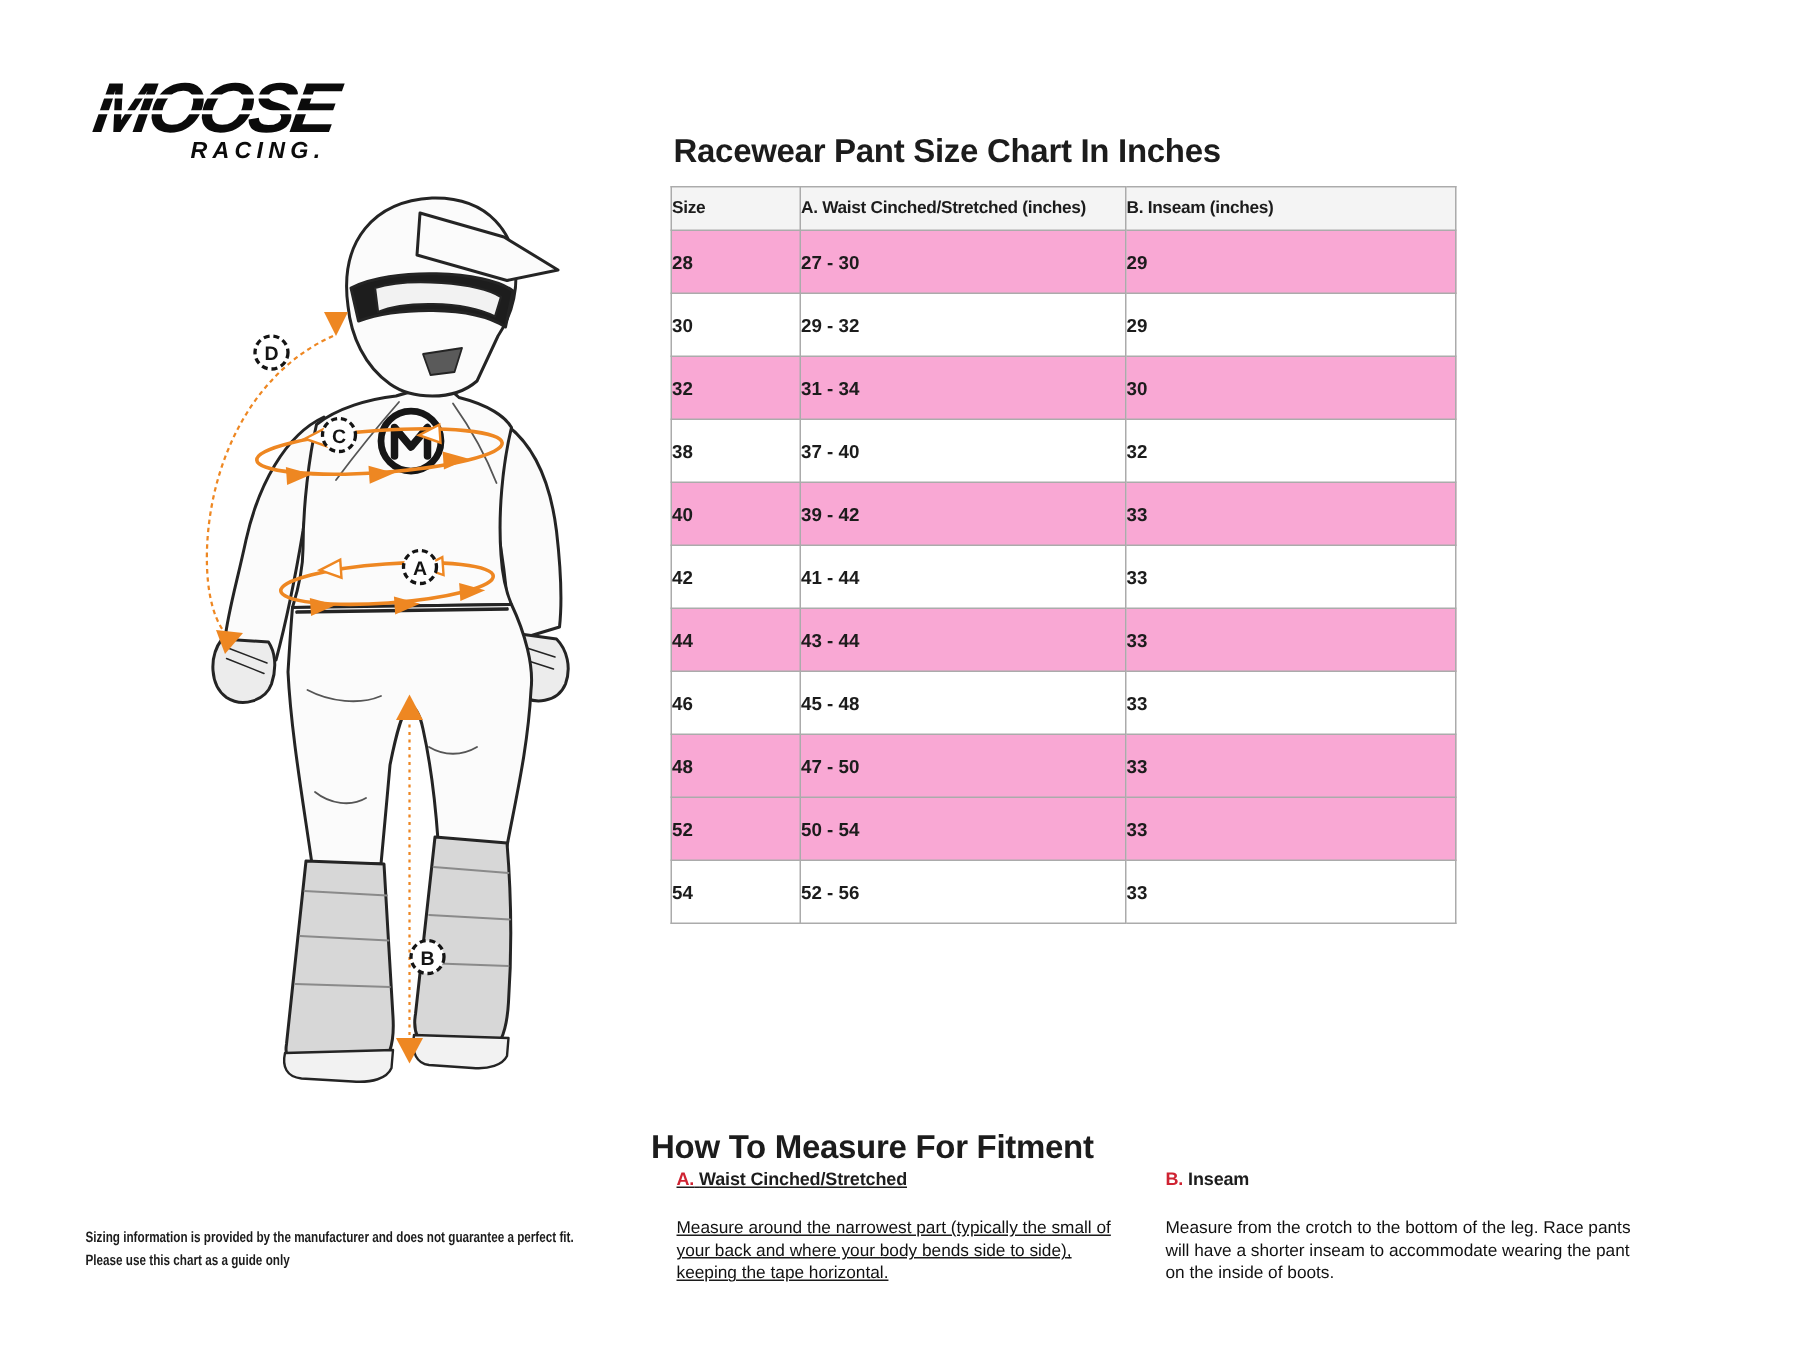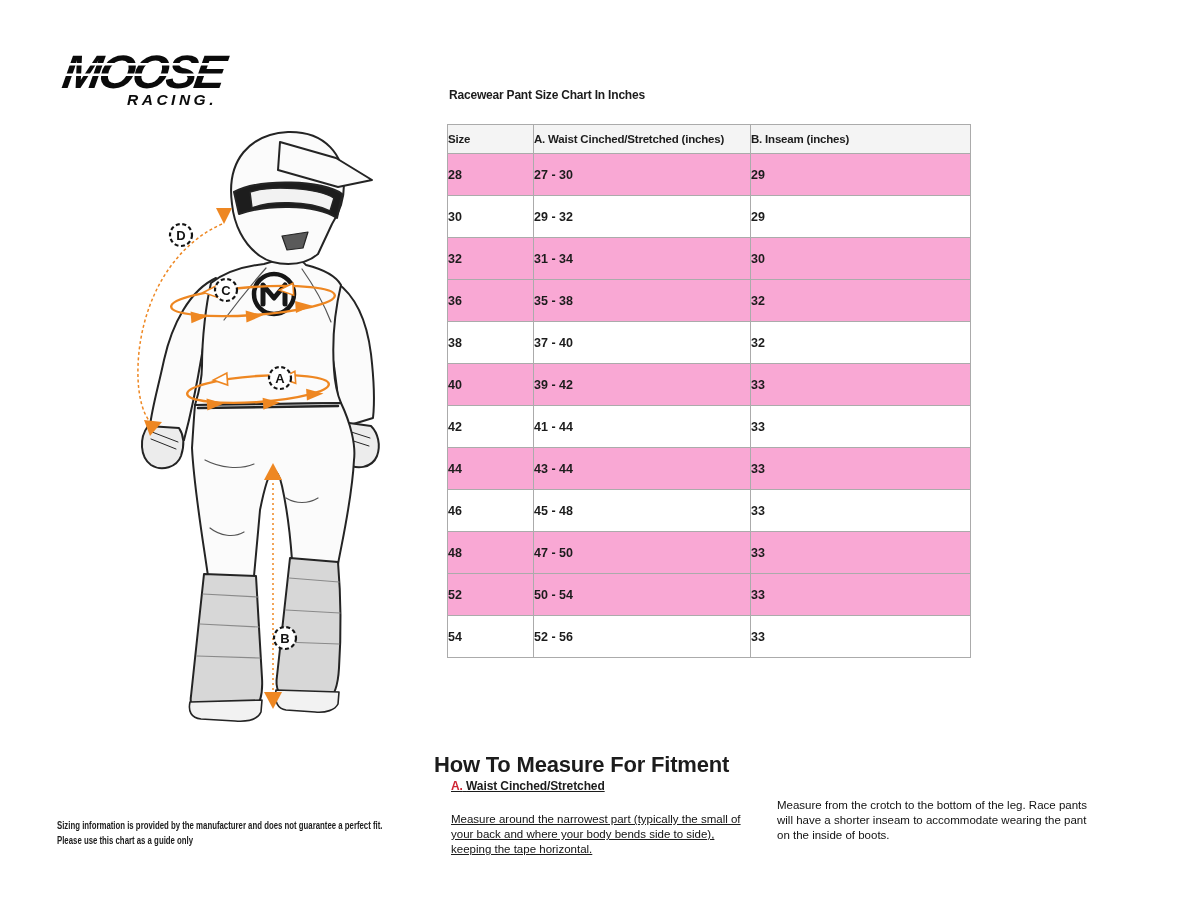--- a/index.html
+++ b/index.html
@@ -4,21 +4,21 @@
 <style>
   html,body{margin:0;padding:0;background:#fff;}
   .canvas{position:relative;width:1200px;height:900px;background:#ffffff;overflow:hidden;
           font-family:"Liberation Sans", sans-serif;color:#1c1c1c;}
   svg text{font-family:"Liberation Sans", sans-serif;}
 
   .logo{position:absolute;left:55px;top:48px;}
 
   .figure{position:absolute;left:40px;top:108px;}
 
-  .chart-title{position:absolute;left:449px;top:88px;font-size:12px;font-weight:bold;
+  .chart-title{position:absolute;left:449px;top:88px;font-size:22px;font-weight:bold;
                letter-spacing:-0.2px;white-space:nowrap;}
 
   table.size-table{position:absolute;left:447px;top:124px;width:523px;border-collapse:collapse;
                    table-layout:fixed;}
   table.size-table th, table.size-table td{border:1px solid #ababab;text-align:left;
                    vertical-align:middle;padding:0;}
   table.size-table th{background:#f4f4f4;height:28px;font-size:11.5px;font-weight:bold;
                    letter-spacing:-0.2px;}
   table.size-table td{background:#ffffff;height:41px;font-size:12.5px;font-weight:bold;}
   table.size-table tr.alt td{background:#f9a8d4;}
@@ -177,25 +177,20 @@
         <tr>
           <td>30</td>
           <td>29 - 32</td>
           <td>29</td>
         </tr>
         <tr class="alt">
           <td>32</td>
           <td>31 - 34</td>
           <td>30</td>
         </tr>
-        <tr class="alt">
-          <td>36</td>
-          <td>35 - 38</td>
-          <td>32</td>
-        </tr>
         <tr>
           <td>38</td>
           <td>37 - 40</td>
           <td>32</td>
         </tr>
         <tr class="alt">
           <td>40</td>
           <td>39 - 42</td>
           <td>33</td>
         </tr>
@@ -236,20 +231,24 @@
 
   <div class="measure-col left">
     <div class="m-head">
       <span class="red">A.</span>
       <span>Waist Cinched/Stretched</span>
     </div>
     <div class="m-body">Measure around the narrowest part (typically the small of your back and where your body bends side to side), keeping the tape horizontal.</div>
   </div>
 
   <div class="measure-col right">
+    <div class="m-head">
+      <span class="red">B.</span>
+      <span>Inseam</span>
+    </div>
     <div class="m-body">Measure from the crotch to the bottom of the leg. Race pants will have a shorter inseam to accommodate wearing the pant on the inside of boots.</div>
   </div>
 
   <div class="disclaimer">
     <div>Sizing information is provided by the manufacturer and does not guarantee a perfect fit.</div>
     <div>Please use this chart as a guide only</div>
   </div>
 
 </div>
 

